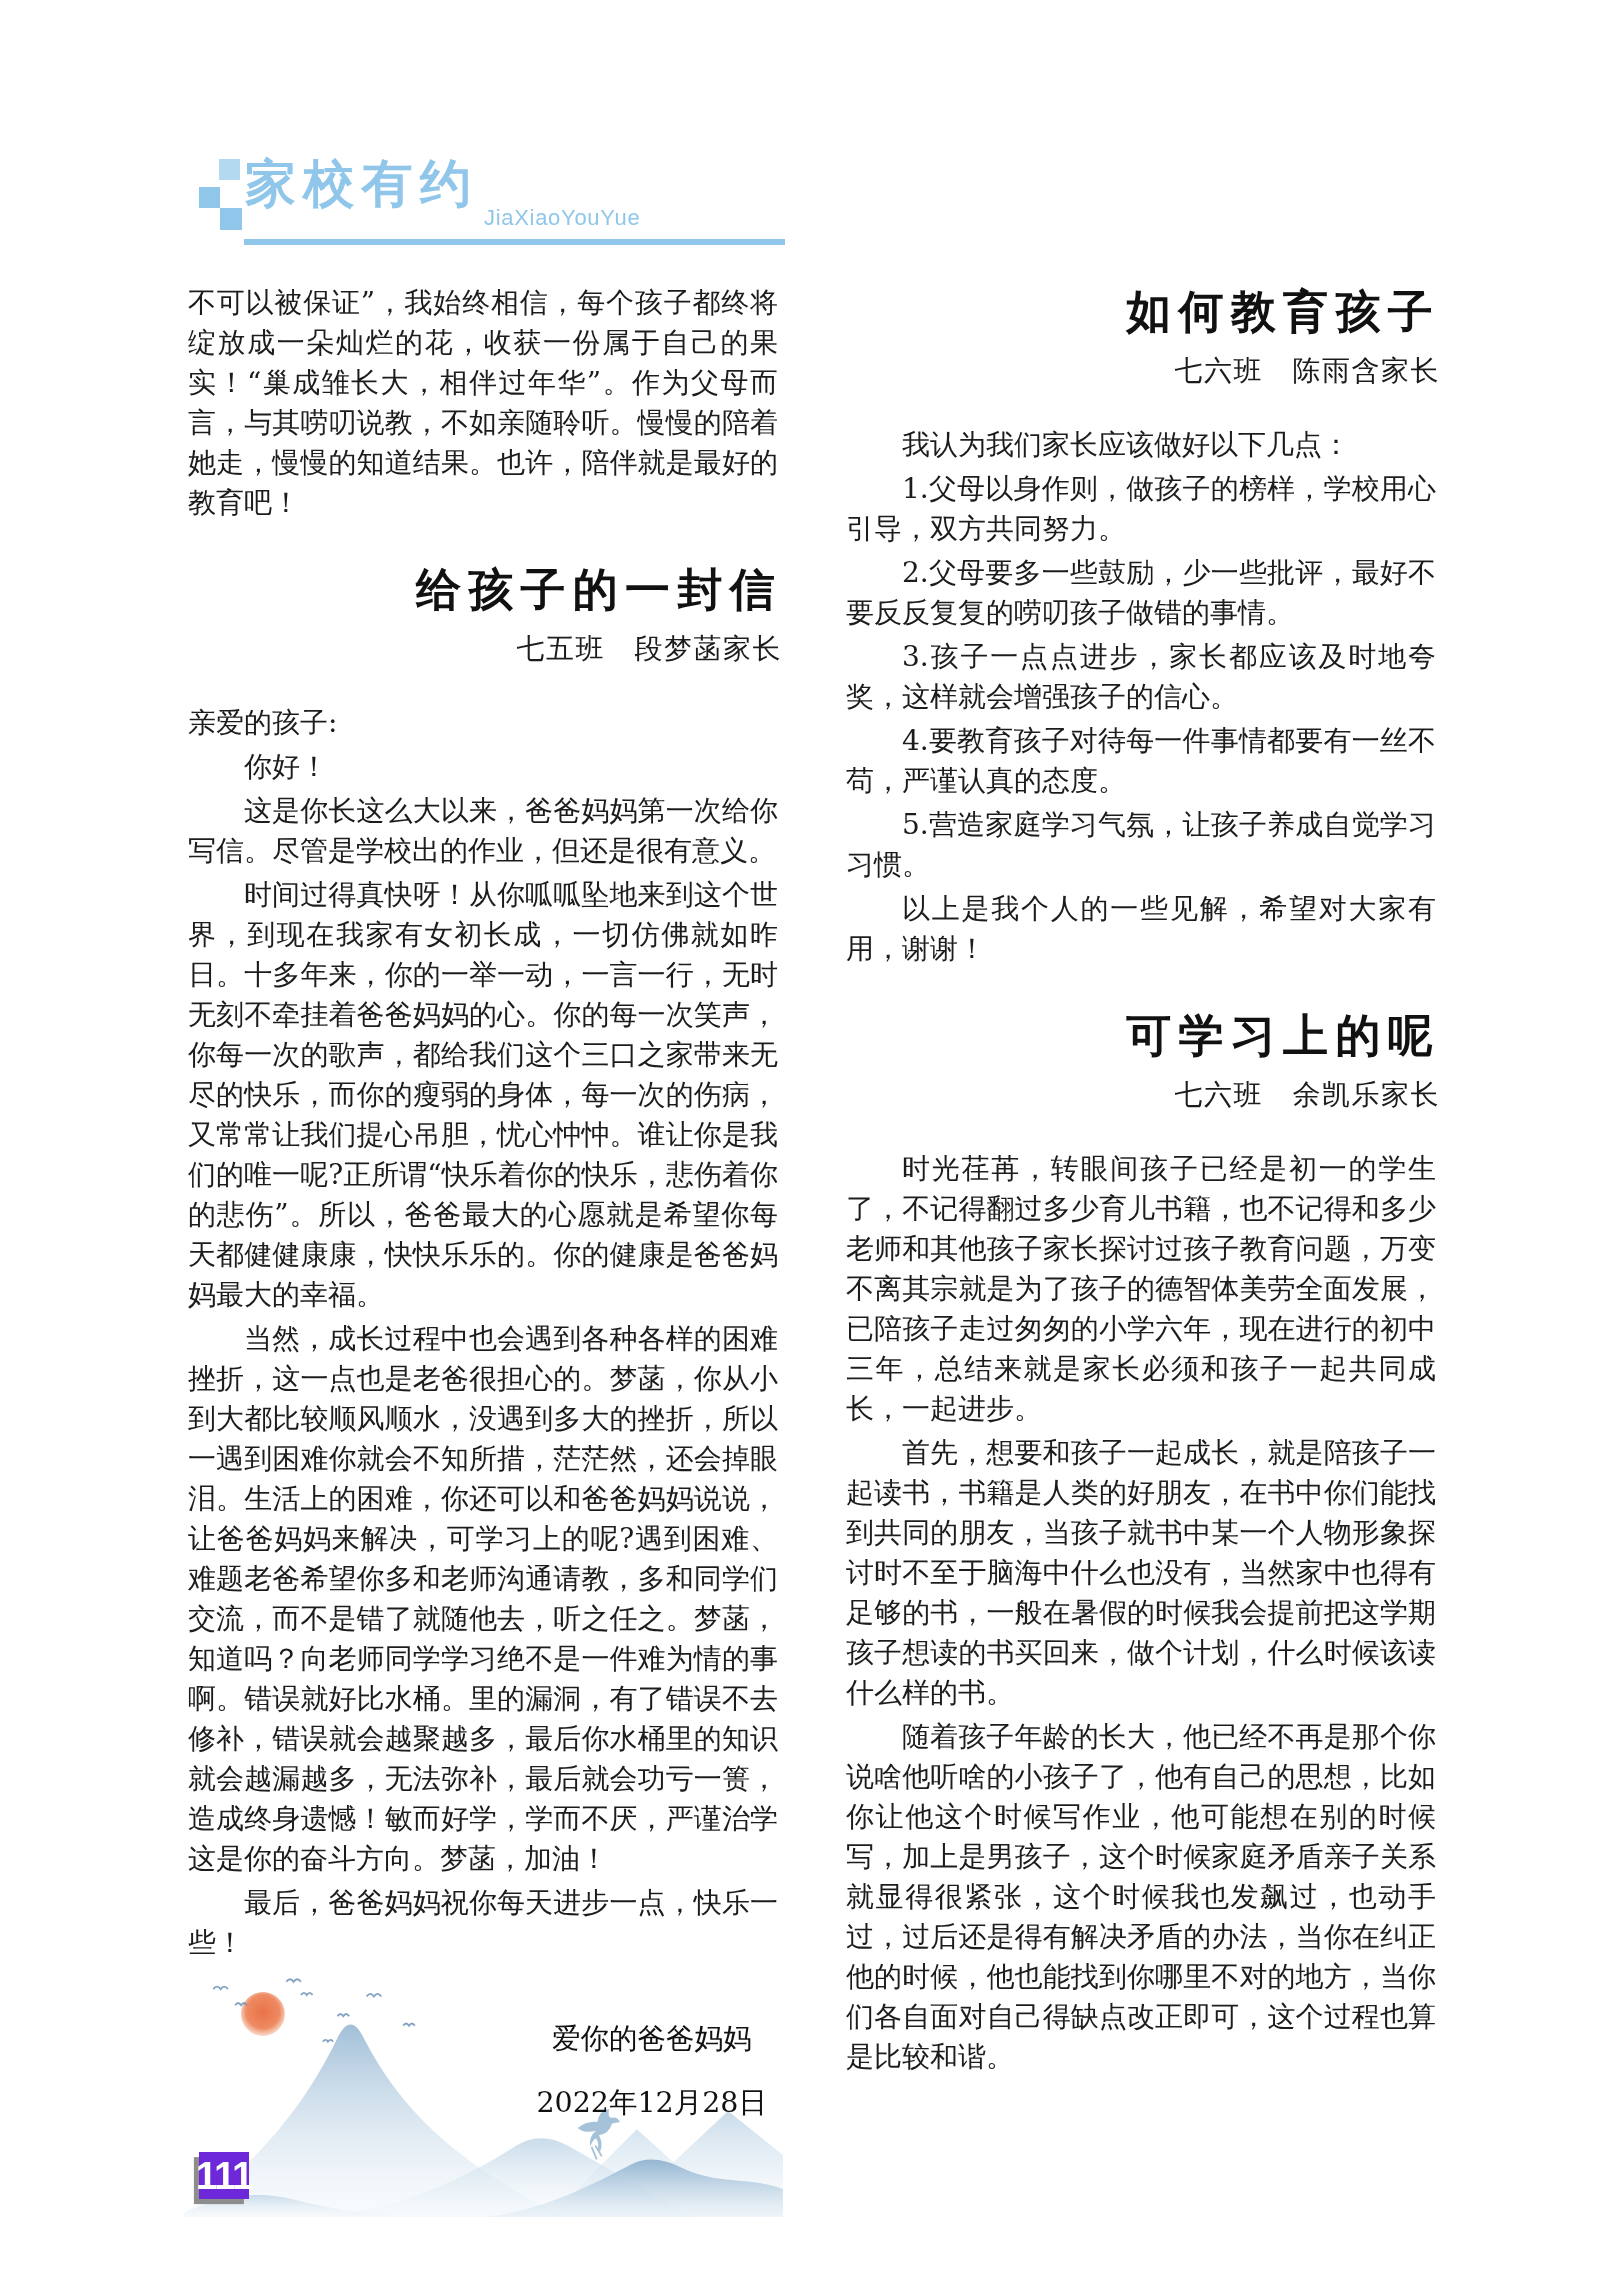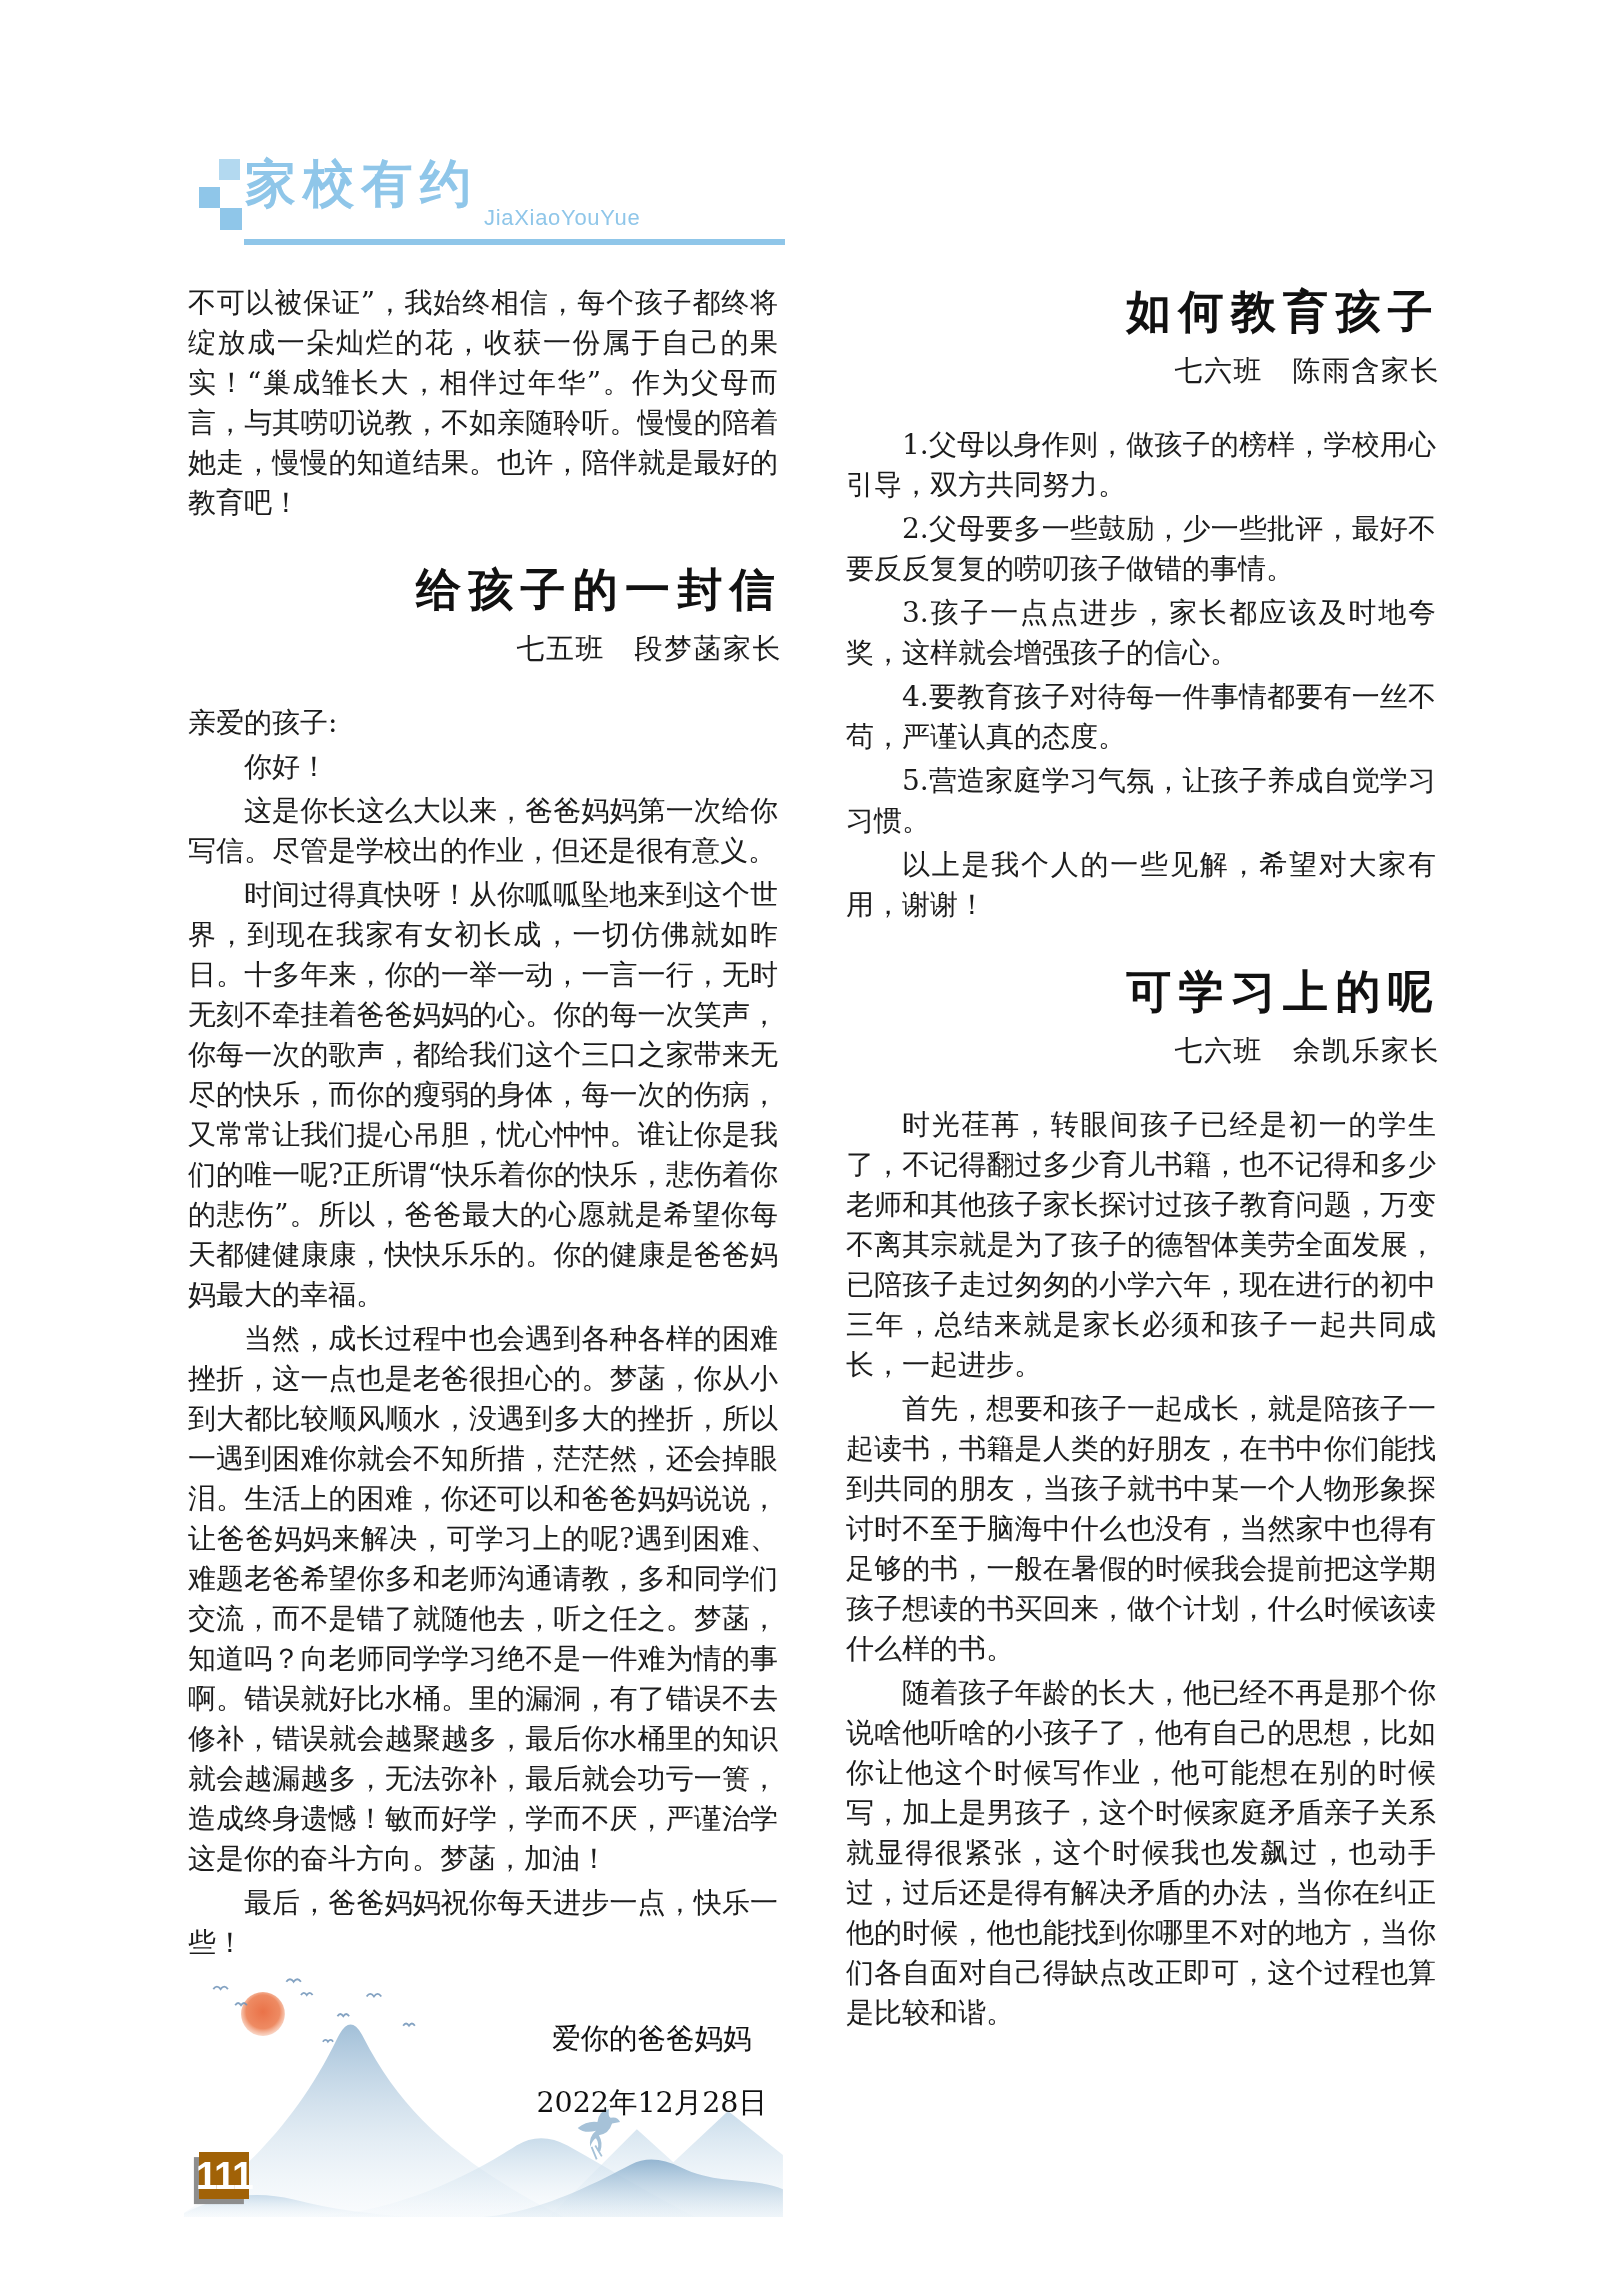--- a/index.html
+++ b/index.html
@@ -44,21 +44,21 @@
   .scene{position:relative;margin-top:13px;width:599px;height:241px;}
   .scene svg{position:absolute;left:0;top:0;}
   .sig{
     position:absolute;right:7.3px;top:31px;width:248px;text-align:center;
     font-size:28.5px;line-height:64px;color:#111;
   }
 
   
   .page-badge{
     position:absolute;left:199px;top:2152px;width:50px;height:47px;
-    background:#a16207;box-shadow:-5.1px 5.1px 0 #8d8d8d;
+    background:#6d28d9;box-shadow:-5.1px 5.1px 0 #8d8d8d;
     display:flex;align-items:center;justify-content:center;
     font-family:"Liberation Sans",sans-serif;font-weight:bold;
     font-size:39px;color:#ffffff;letter-spacing:-1.5px;
   }
 </style>
 </head>
 <body>
 
 <div>
 
@@ -137,20 +137,21 @@
         <div>爱你的爸爸妈妈</div>
         <div>2022年12月28日</div>
       </div>
     </div>
   </div>
 
   <div class="col col-right">
     <h2 class="art-title first">如何教育孩子</h2>
     <div class="art-author">七六班　陈雨含家长</div>
 
+    <p>我认为我们家长应该做好以下几点：</p>
     <p>1.父母以身作则，做孩子的榜样，学校用心引导，双方共同努力。</p>
     <p>2.父母要多一些鼓励，少一些批评，最好不要反反复复的唠叨孩子做错的事情。</p>
     <p>3.孩子一点点进步，家长都应该及时地夸奖，这样就会增强孩子的信心。</p>
     <p>4.要教育孩子对待每一件事情都要有一丝不苟，严谨认真的态度。</p>
     <p>5.营造家庭学习气氛，让孩子养成自觉学习习惯。</p>
     <p>以上是我个人的一些见解，希望对大家有用，谢谢！</p>
 
     <h2 class="art-title">可学习上的呢</h2>
     <div class="art-author">七六班　余凯乐家长</div>
 

